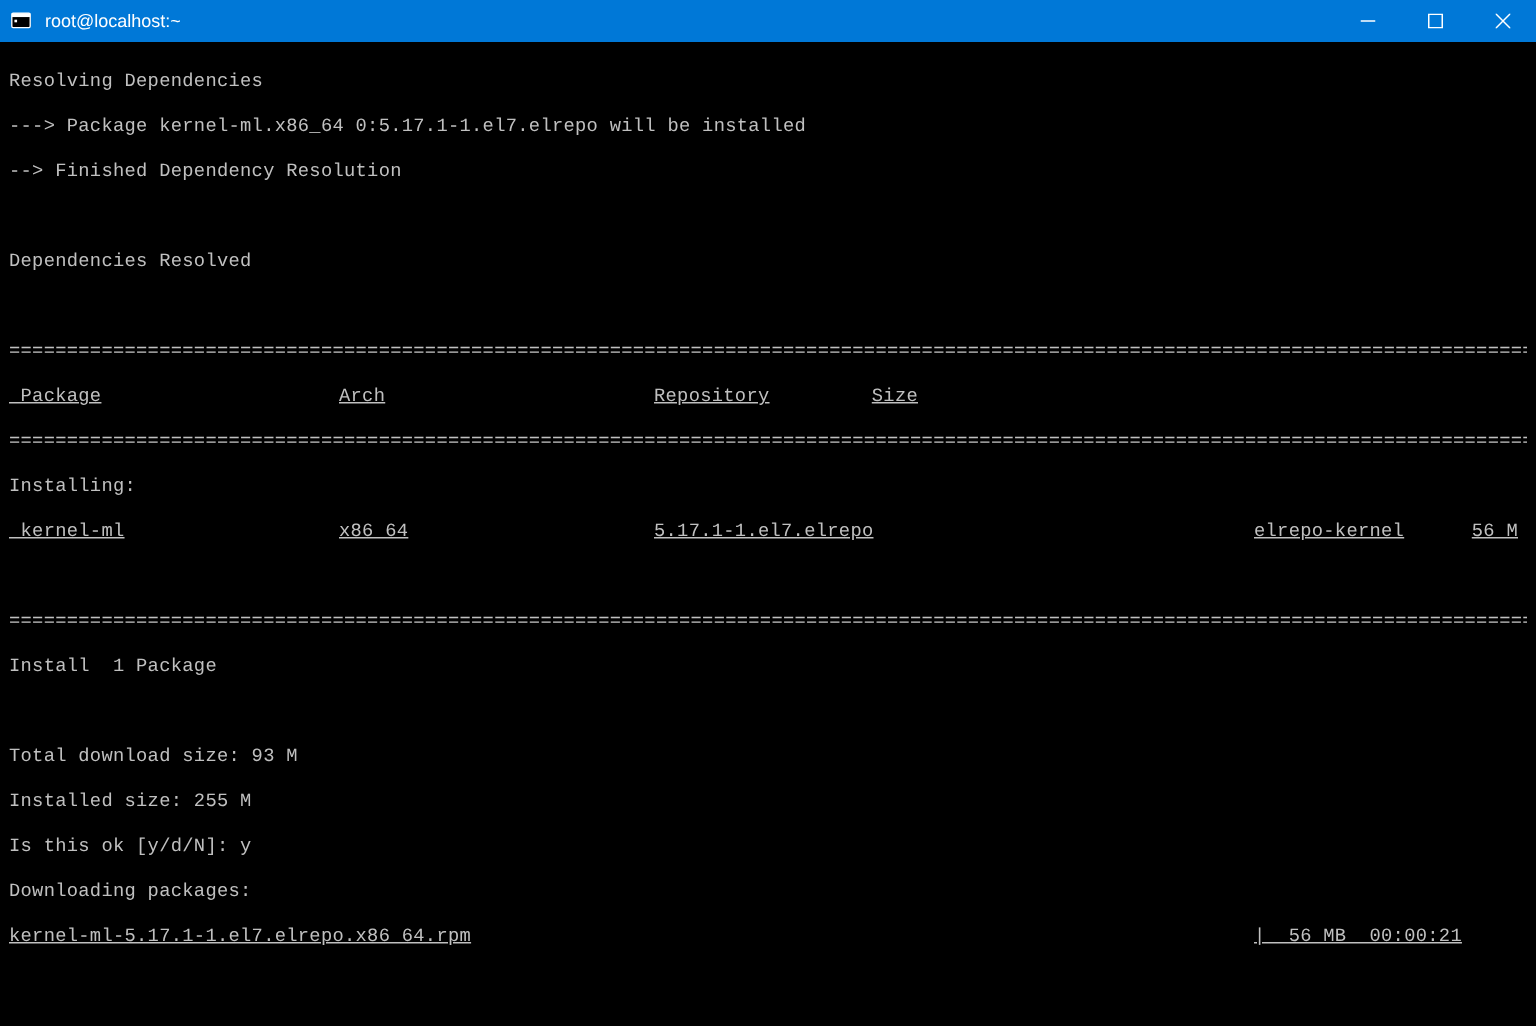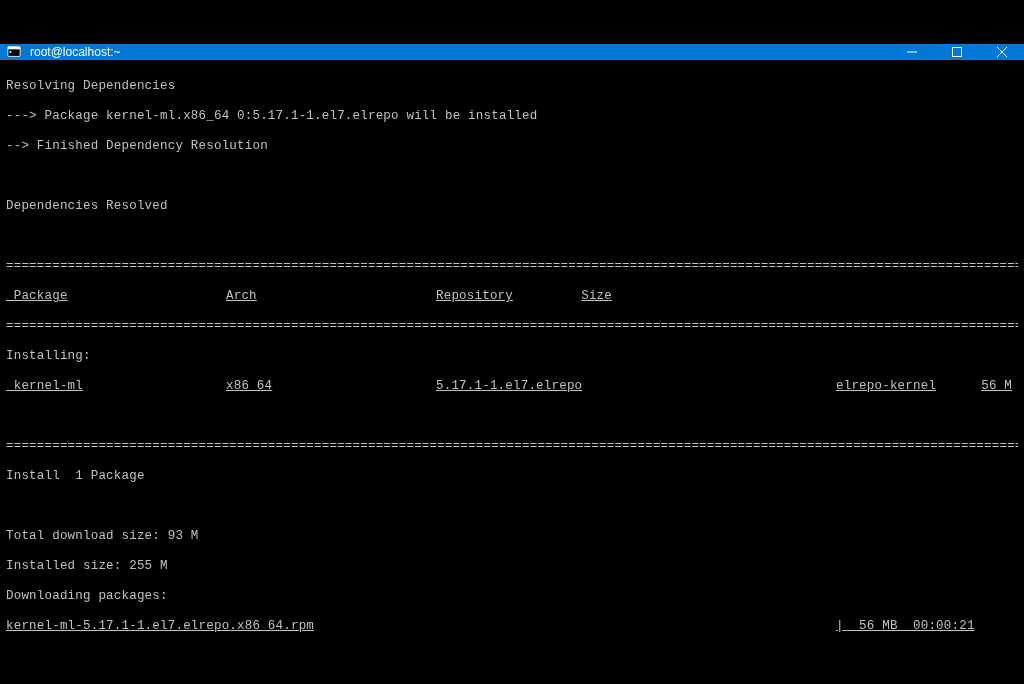--- a/index.html
+++ b/index.html
@@ -7,27 +7,26 @@
     font-family: Consolas, "Courier New", monospace;
     font-size: 13px;
     background: #000;
     color: #c0c0c0;
     width: 1024px;
     height: 684px;
     overflow: hidden;
   }
   .titlebar {
     background: #0078d7;
-    height: 16px;
+    height: 28px;
     display: flex;
     align-items: center;
     color: #fff;
     font-family: "Segoe UI", sans-serif;
     font-size: 12px;
-    margin-top: 44px;
   }
   .titlebar .icon {
     width: 28px;
     display: flex;
     align-items: center;
     justify-content: center;
   }
   .titlebar .title { flex: 1; padding-left: 2px; }
   .titlebar .winbtns { display: flex; height: 100%; }
   .titlebar .winbtn {
@@ -105,20 +104,21 @@
   <div class="cell" style="width:400px">5.17.1-1.el7.elrepo</div>
   <div class="cell" style="width:120px">elrepo-kernel</div>
   <div class="cell right" style="width:56px">56 M</div>
 </div>
 <div>&nbsp;</div>
 <div class="eqline">=============================================================================================================================================================</div>
 <div>Install  1 Package</div>
 <div>&nbsp;</div>
 <div>Total download size: 93 M</div>
 <div>Installed size: 255 M</div>
+<div>Is this ok [y/d/N]: y</div>
 <div>Downloading packages:</div>
 <div class="row">
   <div class="cell" style="width:830px">kernel-ml-5.17.1-1.el7.elrepo.x86_64.rpm</div>
   <div class="cell">|  56 MB  00:00:21</div>
 </div>
 
 
 
 
 

